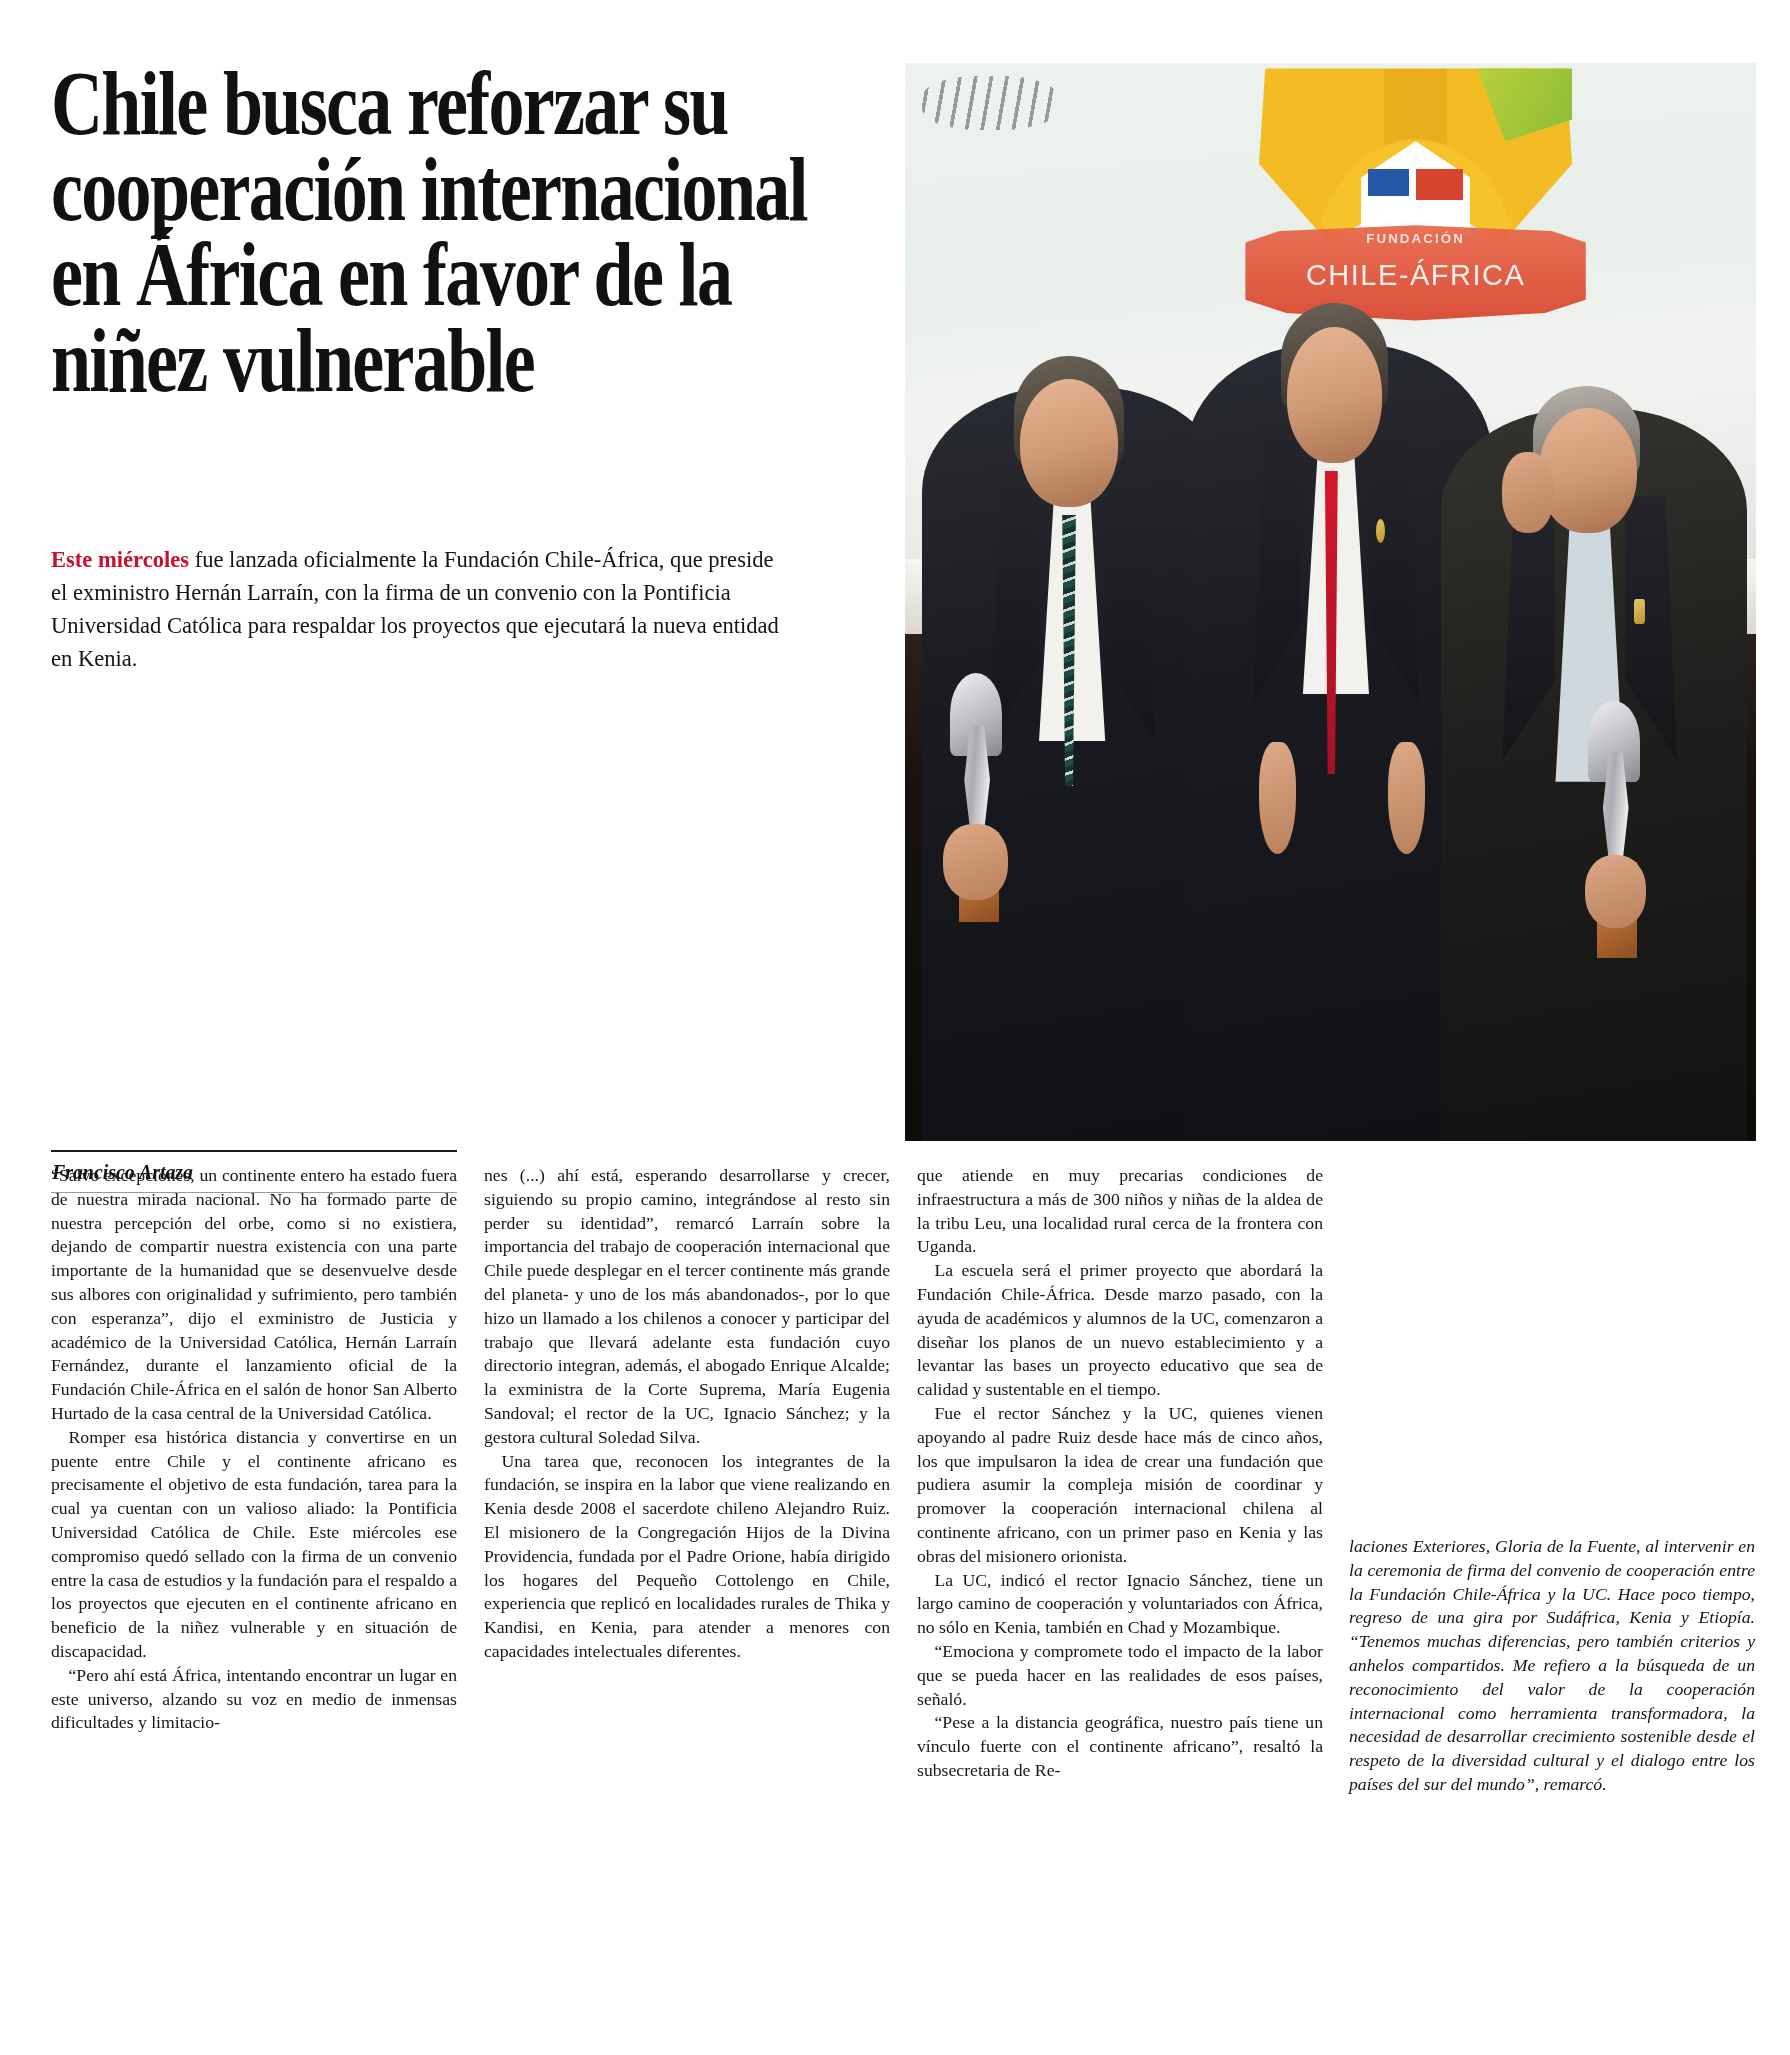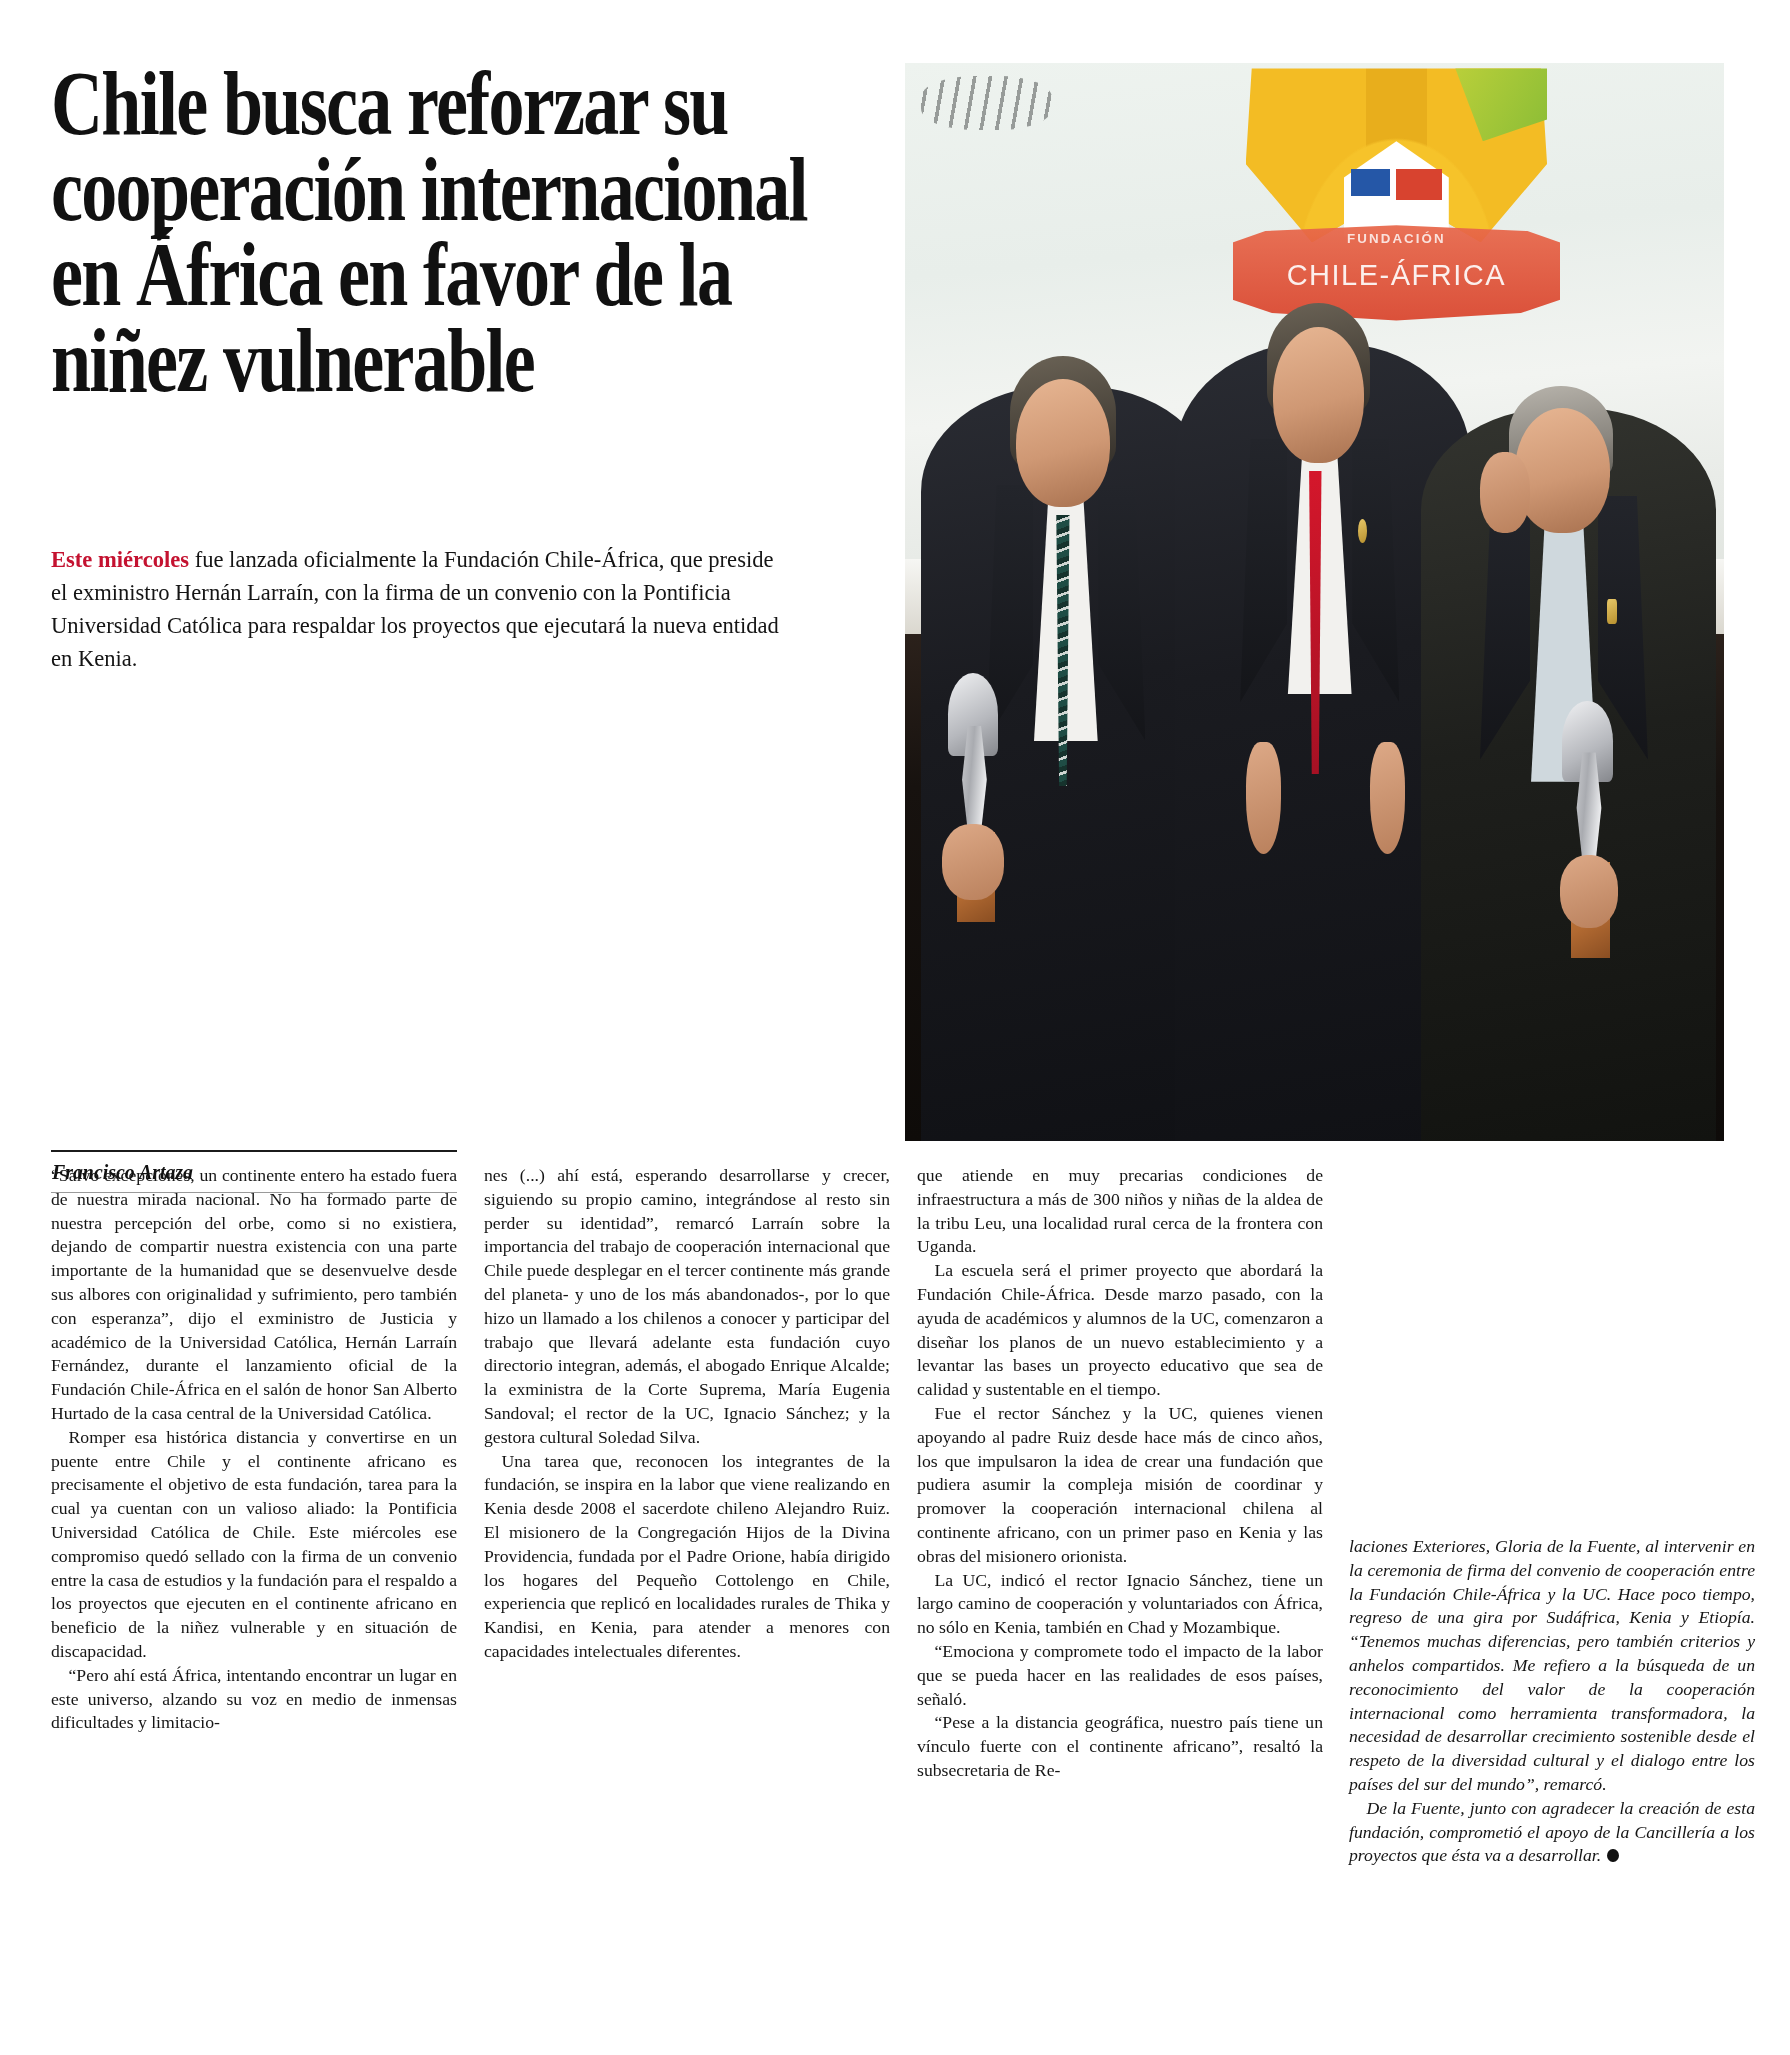--- a/index.html
+++ b/index.html
@@ -56,20 +56,21 @@
 
   
   #photo {
     position: absolute;
     left: 905px;
     top: 63px;
     width: 819px;
     height: 1078px;
     overflow: hidden;
     background: #000000;
+    padding-left: 32px;
   }
   .ph-layer { position: absolute; }
 
   
   .ph-screen {
     left: 0; top: 0; width: 100%; height: 50%;
     background: linear-gradient(175deg, #eef3ef 0%, #e8eeea 35%, #f2f4f1 60%, #dfe3de 100%);
   }
   .ph-screen-lower {
     left: 0; top: 46%; width: 100%; height: 10%;
@@ -352,17 +353,16 @@
     <p class="first">que atiende en muy precarias condiciones de infraestructura a más de 300 niños y niñas de la aldea de la tribu Leu, una localidad rural cerca de la frontera con Uganda.</p>
     <p>La escuela será el primer proyecto que abordará la Fundación Chile-África. Desde marzo pasado, con la ayuda de académicos y alumnos de la UC, comenzaron a diseñar los planos de un nuevo establecimiento y a levantar las bases un proyecto educativo que sea de calidad y sustentable en el tiempo.</p>
     <p>Fue el rector Sánchez y la UC, quienes vienen apoyando al padre Ruiz desde hace más de cinco años, los que impulsaron la idea de crear una fundación que pudiera asumir la compleja misión de coordinar y promover la cooperación internacional chilena al continente africano, con un primer paso en Kenia y las obras del misionero orionista.</p>
     <p>La UC, indicó el rector Ignacio Sánchez, tiene un largo camino de cooperación y voluntariados con África, no sólo en Kenia, también en Chad y Mozambique.</p>
     <p>“Emociona y compromete todo el impacto de la labor que se pueda hacer en las realidades de esos países, señaló.</p>
     <p>“Pese a la distancia geográfica, nuestro país tiene un vínculo fuerte con el continente africano”, resaltó la subsecretaria de Re-</p>
   </div>
 
   <div class="col" id="col4">
     <p class="first">laciones Exteriores, Gloria de la Fuente, al intervenir en la ceremonia de firma del convenio de cooperación entre la Fundación Chile-África y la UC. Hace poco tiempo, regreso de una gira por Sudáfrica, Kenia y Etiopía. “Tenemos muchas diferencias, pero también criterios y anhelos compartidos. Me refiero a la búsqueda de un reconocimiento del valor de la cooperación internacional como herramienta transformadora, la necesidad de desarrollar crecimiento sostenible desde el respeto de la diversidad cultural y el dialogo entre los países del sur del mundo”, remarcó.</p>
-    <p><span>De la Fuente, junto con agradecer la creación de esta fundación, comprometió el apoyo de la Cancillería a los proyectos que ésta va a desarrollar.</span><span class="endmark"></span></p>
   </div>
 
 </div>
 
 
 </body></html>

